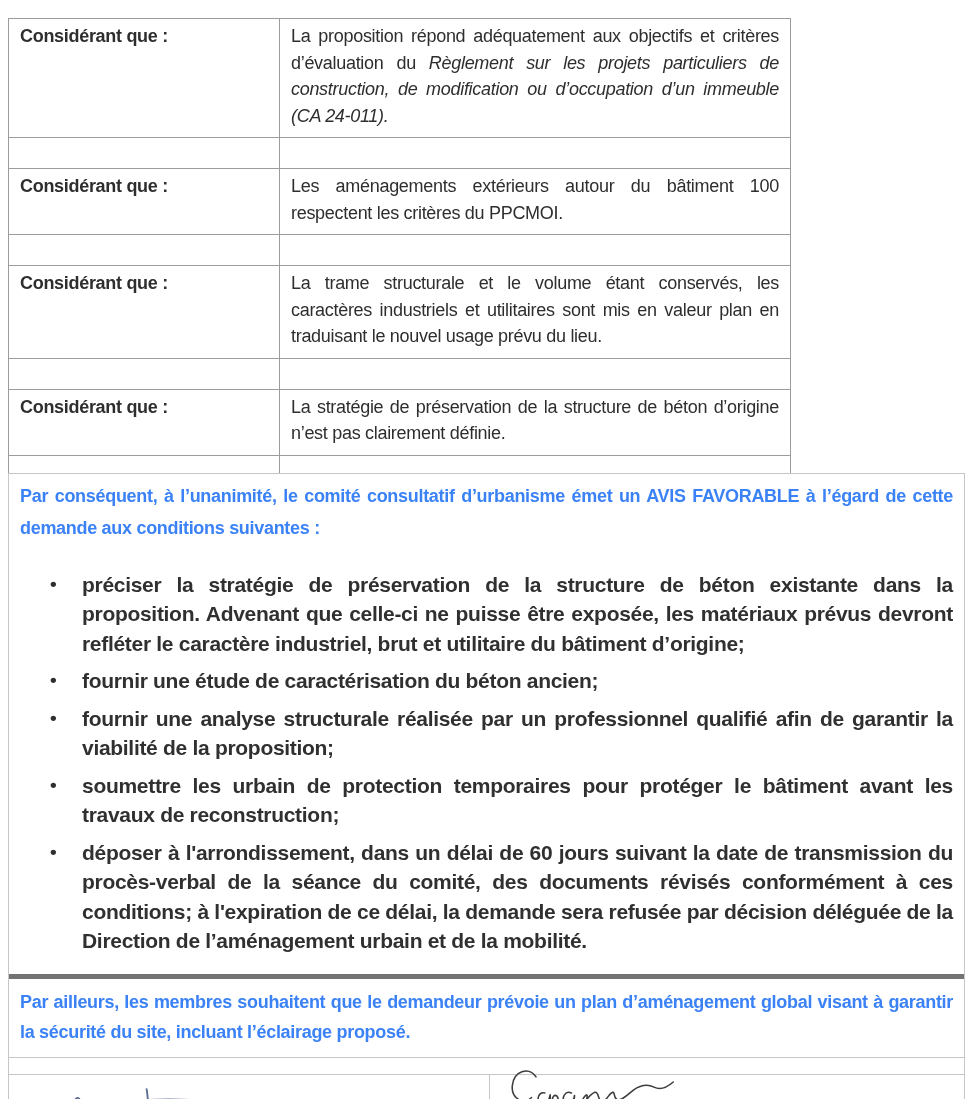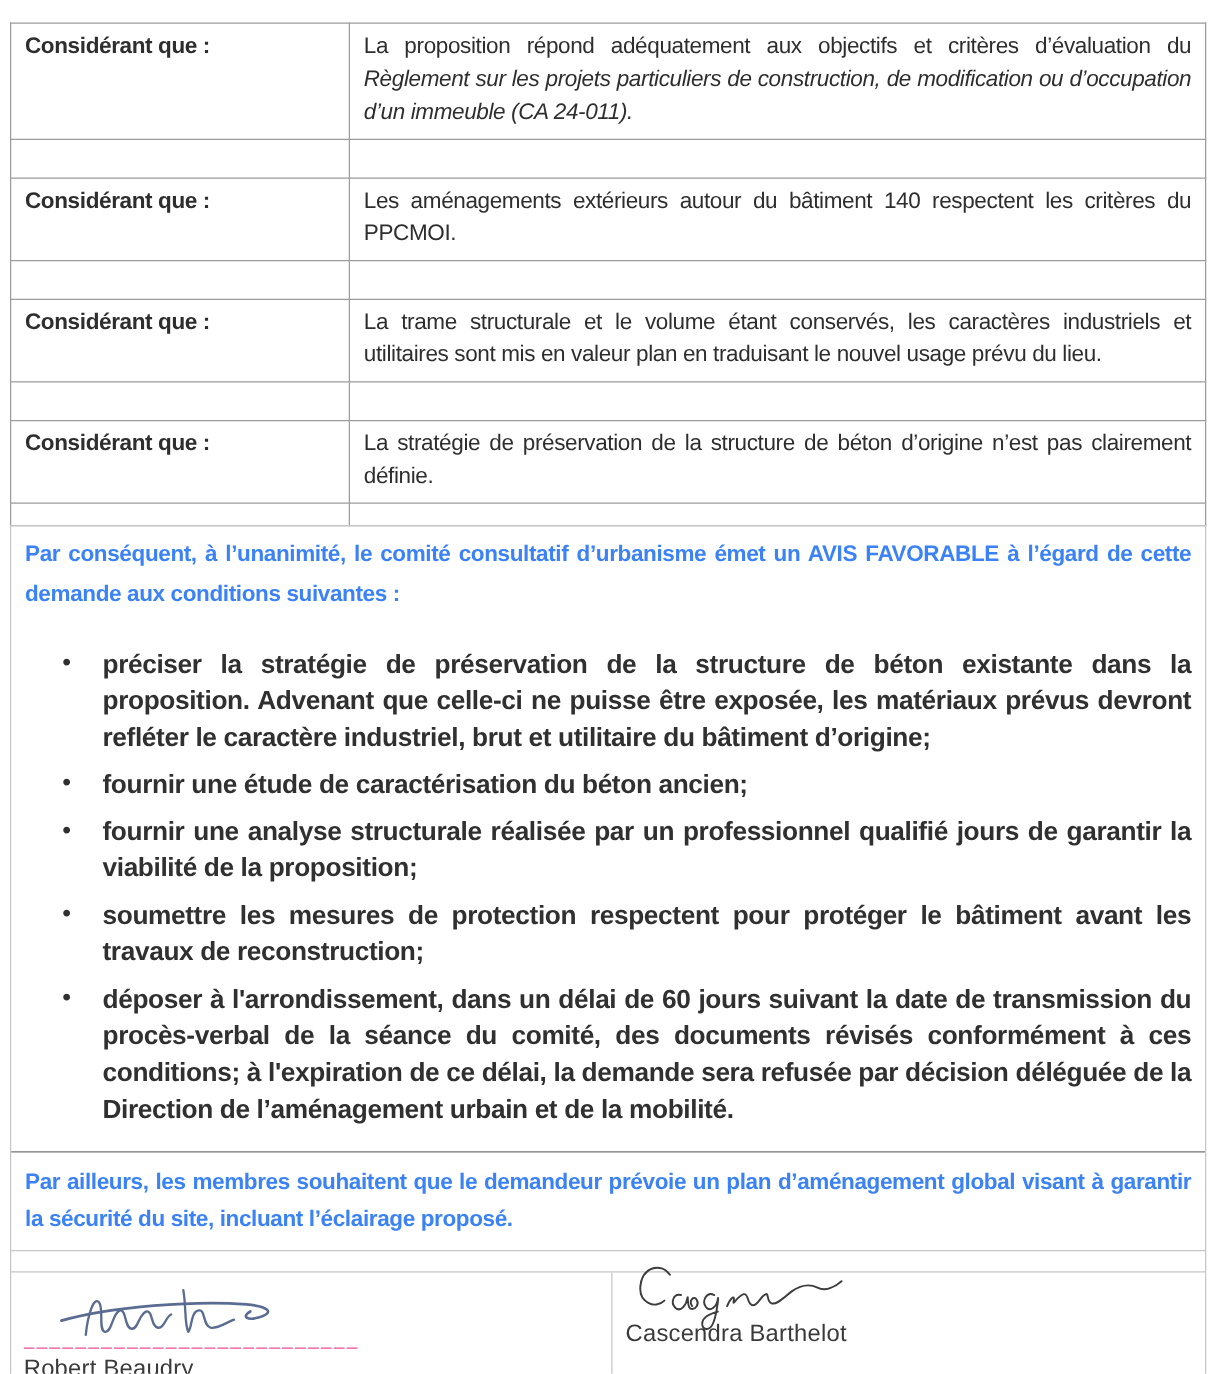--- a/index.html
+++ b/index.html
@@ -6,21 +6,21 @@
   body{
     width:973px;height:1099px;overflow:hidden;
     font-family:"Liberation Sans", sans-serif;
     color:#2e2e2e;
     -webkit-font-smoothing:antialiased;
   }
   .page{padding:18px 8px 0 8px;}
 
   
   table.considerants{
-    width:957px;border-collapse:collapse;table-layout:fixed;
+    width:783px;border-collapse:collapse;table-layout:fixed;
   }
   table.considerants td{
     border:1px solid #9c9c9c;
     vertical-align:top;
     padding:4px 11px 8px 11px;
     font-size:18px;line-height:26.5px;letter-spacing:-0.3px;
   }
   td.c-label{font-weight:bold;width:248px;}
   td.c-text{text-align:justify;}
   .it{font-style:italic;}
@@ -49,21 +49,21 @@
     margin:0 0 8px 0;
     font-weight:bold;color:#303030;
     font-size:21px;line-height:29.5px;letter-spacing:-0.3px;
     text-align:justify;
   }
   ul.conds li::before{
     content:"\2022";
     position:absolute;left:-32px;top:-1px;
     font-size:19px;
   }
-  .note{border-top:1px solid #737373;padding:8px 11px 10px 11px;}
+  .note{border-top:5px solid #737373;padding:8px 11px 10px 11px;}
   .note .para{line-height:30px;}
   .strip{border-top:1px solid #c6c6c6;height:16px;}
 
   
   .signatures{border-top:1px solid #c6c6c6;display:flex;align-items:stretch;}
   .sig-cell{width:472px;padding:4px 10px 12px 10px;overflow:visible;}
   .sig-cell.right{width:465px;border-left:1px solid #c6c6c6;}
   .sig-img{display:block;height:52px;margin:2px 0 -14px 22px;}
   .sig-cell.right .sig-img{height:62px;margin:-14px 0 -16px 2px;}
   .sig-line{
@@ -85,21 +85,21 @@
       <tr>
         <td class="c-label">Considérant que :</td>
         <td class="c-text"><span>La proposition répond adéquatement aux objectifs et critères d’évaluation du </span><span class="it">Règlement sur les projets particuliers de construction, de modification ou d’occupation d’un immeuble (CA 24-011).</span><span></span></td>
       </tr>
       <tr class="spacer">
           <td></td>
           <td></td>
         </tr>
       <tr>
         <td class="c-label">Considérant que :</td>
-        <td class="c-text">Les aménagements extérieurs autour du bâtiment 140 respectent les critères du PPCMOI.</td>
+        <td class="c-text">Les aménagements extérieurs autour du bâtiment 100 respectent les critères du PPCMOI.</td>
       </tr>
       <tr class="spacer">
           <td></td>
           <td></td>
         </tr>
       <tr>
         <td class="c-label">Considérant que :</td>
         <td class="c-text">La trame structurale et le volume étant conservés, les caractères industriels et utilitaires sont mis en valeur plan en traduisant le nouvel usage prévu du lieu.</td>
       </tr>
       <tr class="spacer">
@@ -117,22 +117,22 @@
     </tbody>
   </table>
 
   <div class="blocks">
 
     <div class="decision">
       <p class="para">Par conséquent, à l’unanimité, le comité consultatif d’urbanisme émet un AVIS FAVORABLE à l’égard de cette demande aux conditions suivantes :</p>
       <ul class="conds">
         <li>préciser la stratégie de préservation de la structure de béton existante dans la proposition. Advenant que celle-ci ne puisse être exposée, les matériaux prévus devront refléter le caractère industriel, brut et utilitaire du bâtiment d’origine;</li>
         <li>fournir une étude de caractérisation du béton ancien;</li>
-        <li>fournir une analyse structurale réalisée par un professionnel qualifié jours de garantir la viabilité de la proposition;</li>
-        <li>soumettre les mesures de protection respectent pour protéger le bâtiment avant les travaux de reconstruction;</li>
+        <li>fournir une analyse structurale réalisée par un professionnel qualifié afin de garantir la viabilité de la proposition;</li>
+        <li>soumettre les urbain de protection temporaires pour protéger le bâtiment avant les travaux de reconstruction;</li>
         <li>déposer à l'arrondissement, dans un délai de 60 jours suivant la date de transmission du procès-verbal de la séance du comité, des documents révisés conformément à ces conditions; à l'expiration de ce délai, la demande sera refusée par décision déléguée de la Direction de l’aménagement urbain et de la mobilité.</li>
       </ul>
     </div>
 
     <div class="note">
       <p class="para">Par ailleurs, les membres souhaitent que le demandeur prévoie un plan d’aménagement global visant à garantir la sécurité du site, incluant l’éclairage proposé.</p>
     </div>
 
     <div class="strip"></div>
 

